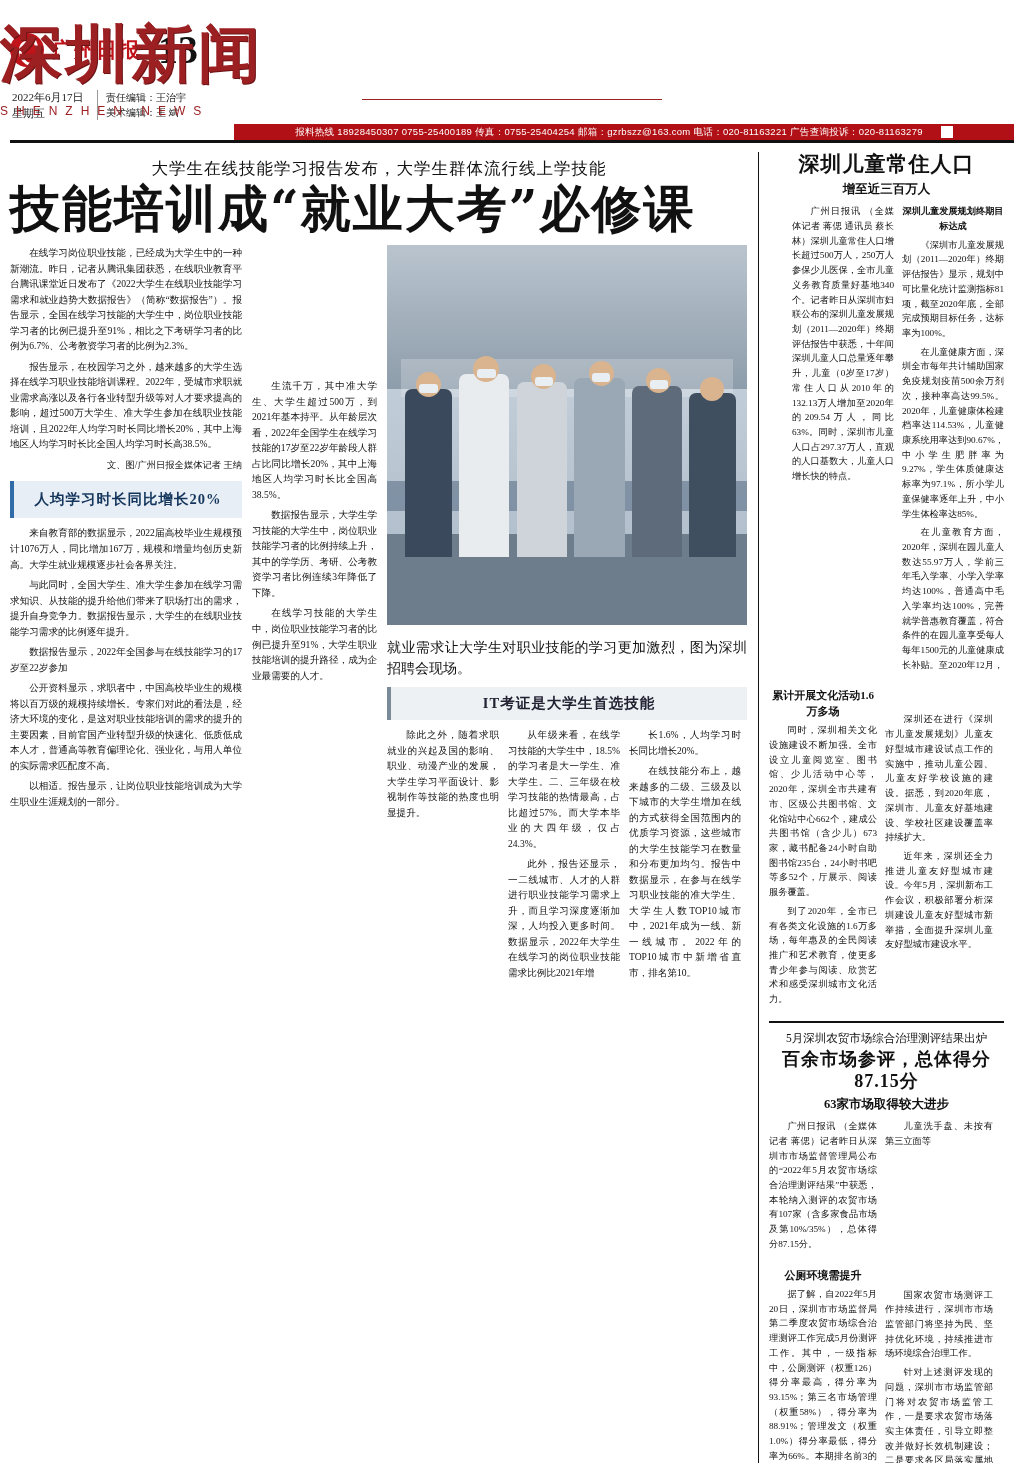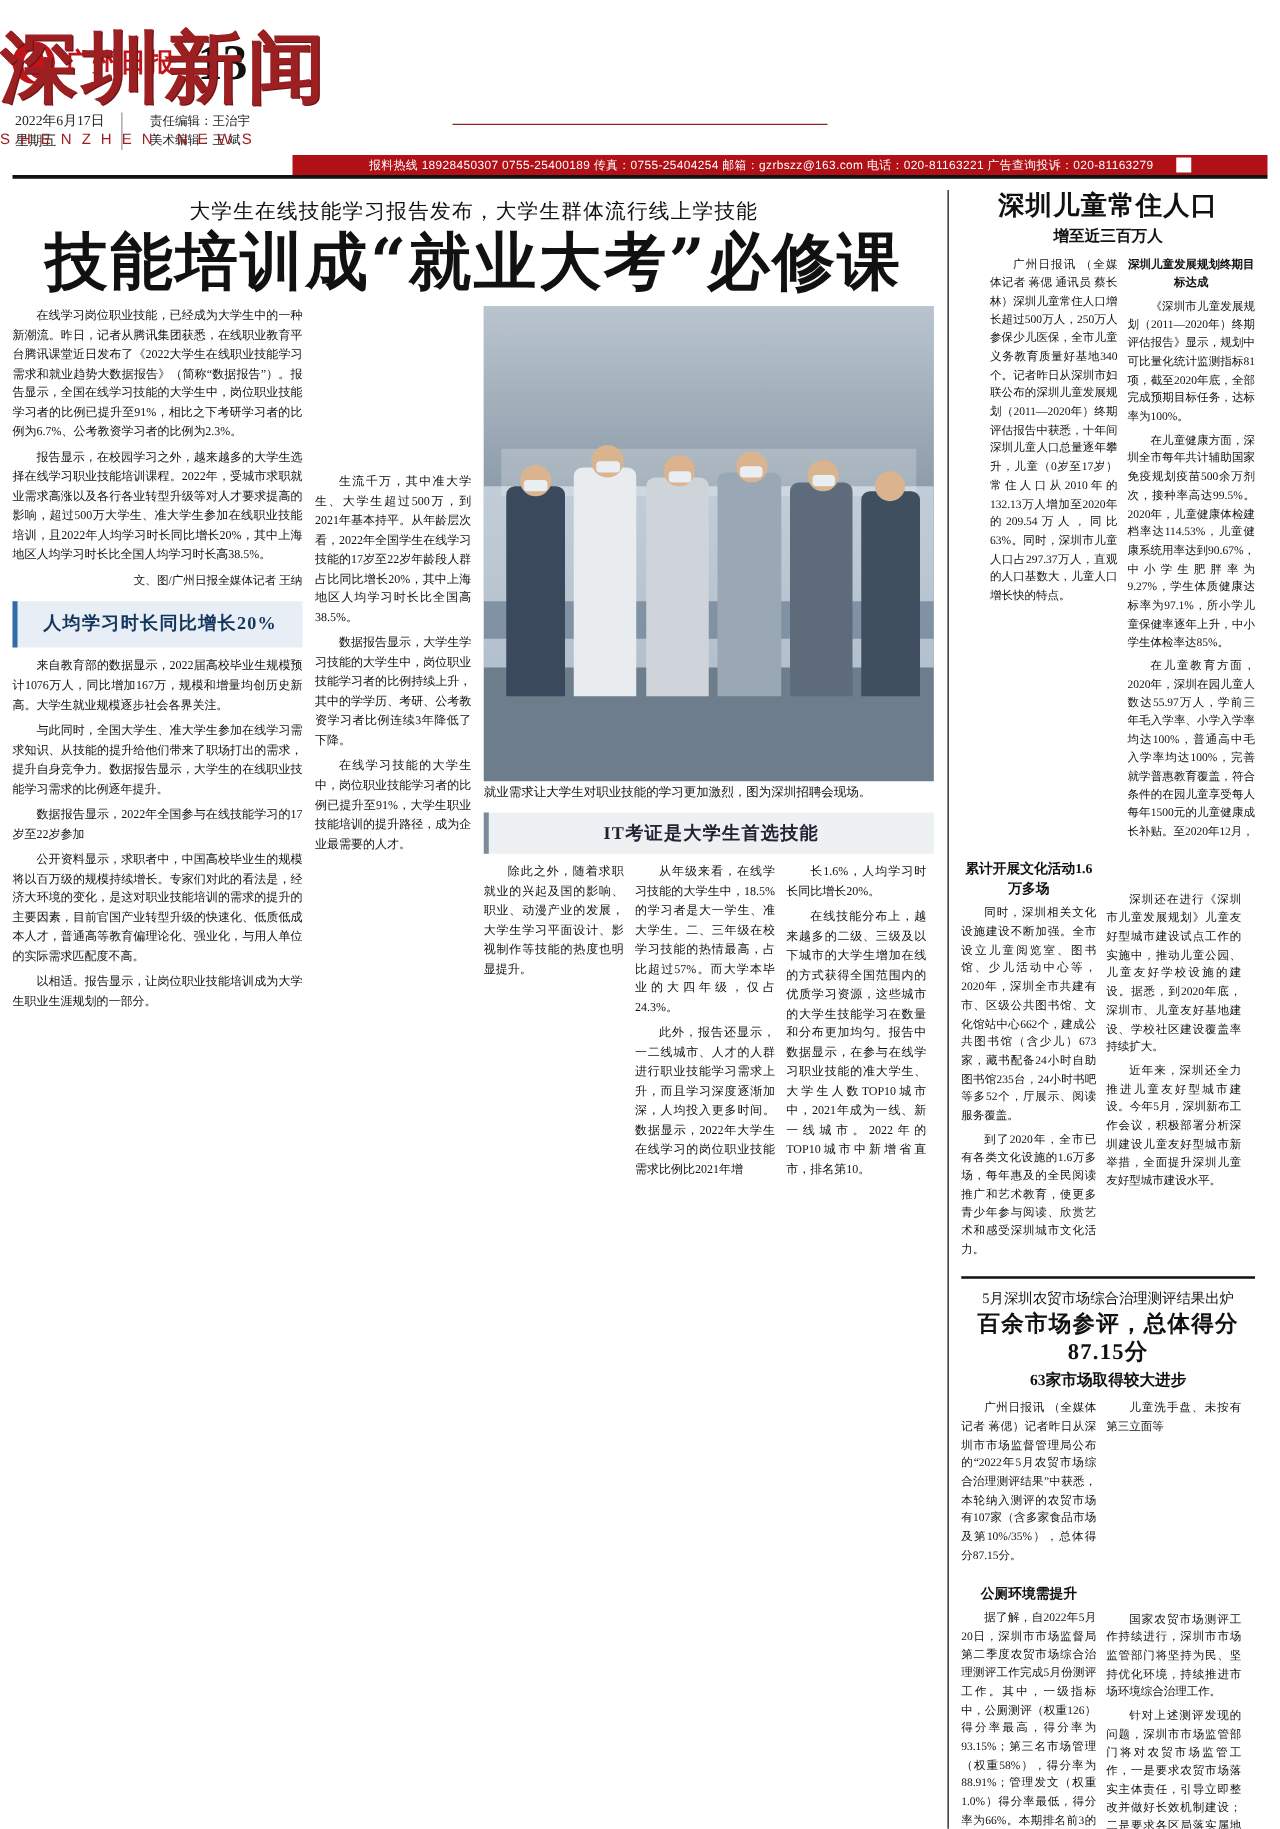--- a/index.html
+++ b/index.html
@@ -14,21 +14,21 @@
   .page{width:1024px;height:1463px;position:relative;}
 
   
   .masthead{position:relative;height:140px;}
   .logo-wrap{position:absolute;left:10px;top:30px;display:flex;align-items:center;gap:8px;}
   .logo-circle{width:34px;height:34px;border-radius:50%;background:#c0141a;position:relative;}
   .logo-circle:after{content:"";position:absolute;left:9px;top:7px;width:15px;height:20px;border:3px solid #fff;border-radius:50% 0 50% 50%;transform:rotate(-20deg);}
   .logo-text{font-size:21px;font-weight:bold;color:#c0141a;letter-spacing:1px;}
   .page-num{font-size:40px;font-weight:bold;color:#111;margin-left:10px;line-height:1;}
   .dateblock{position:absolute;left:12px;top:90px;font-size:11px;line-height:1.45;color:#222;}
-  .editors{position:absolute;left:97px;top:90px;font-size:10px;line-height:1.5;color:#222;border-left:1px solid #999;padding-left:22px;}
+  .editors{position:absolute;left:97px;top:90px;font-size:10px;line-height:1.5;color:#222;border-left:1px solid #999;padding-left:8px;}
   .bigtitle{position:absolute;left:0;right:0;top:12px;}
   .bigtitle .cn{
     font-size:62px;font-weight:bold;letter-spacing:4px;
     color:#9c1f22;
     font-family:"DejaVu Serif","Liberation Serif",serif;
     text-shadow:1px 1px 0 #6d1416;
   }
   .bigtitle .en{
     margin-top:4px;font-size:12px;letter-spacing:8px;color:#9c1f22;
     font-family:"Liberation Sans",sans-serif;
@@ -47,41 +47,41 @@
   
   .body-area{position:absolute;left:10px;top:152px;width:1004px;}
   .cols{display:flex;}
   .left-zone{width:748px;padding-right:10px;box-sizing:border-box;}
   .vrule{width:1px;background:#111;}
   .right-zone{width:245px;padding-left:10px;box-sizing:border-box;}
 
   
   .kicker{text-align:center;font-size:16.5px;letter-spacing:1px;margin:6px 0 2px;}
   .headline{
-    text-align:center;font-size:50px;font-weight:bold;letter-spacing:2px;
+    font-size:50px;font-weight:bold;letter-spacing:2px;
     margin:2px 0 10px;line-height:1.06;
     font-family:"DejaVu Serif","Liberation Serif",serif;
   }
 
   .story-cols{display:flex;gap:10px;}
   .col{font-size:9.6px;line-height:1.62;text-align:justify;}
   .col p{margin:0 0 5px;text-indent:2em;}
   .byline{text-align:right;font-size:9.3px;margin-top:6px;}
 
   .subhead{
     background:#e8eef5;border-left:4px solid #2f6ca8;
     text-align:center;font-size:14.5px;font-weight:bold;letter-spacing:1px;
     padding:7px 2px;margin:8px 0 7px;color:#14365c;
   }
   .subhead.plain{background:#eef1f4;border-left-color:#7b8a99;color:#223;}
 
   .photo{
     width:100%;background:#8aa0b4;position:relative;overflow:hidden;
   }
-  .caption{font-size:10px;line-height:1.5;margin-top:2px;text-align:justify;}
+  .caption{font-size:14px;line-height:1.5;margin-top:12px;text-align:justify;}
 
   
   .r-title{
     text-align:center;font-weight:bold;line-height:1.2;letter-spacing:1px;
   }
   .r-title.big{font-size:21px;}
   .r-title.mid{font-size:18px;}
   .r-sub{text-align:center;font-size:12.5px;font-weight:bold;margin-top:4px;}
   .r-cols{display:flex;gap:8px;margin-top:6px;}
   .r-col{font-size:9.2px;line-height:1.6;text-align:justify;}

